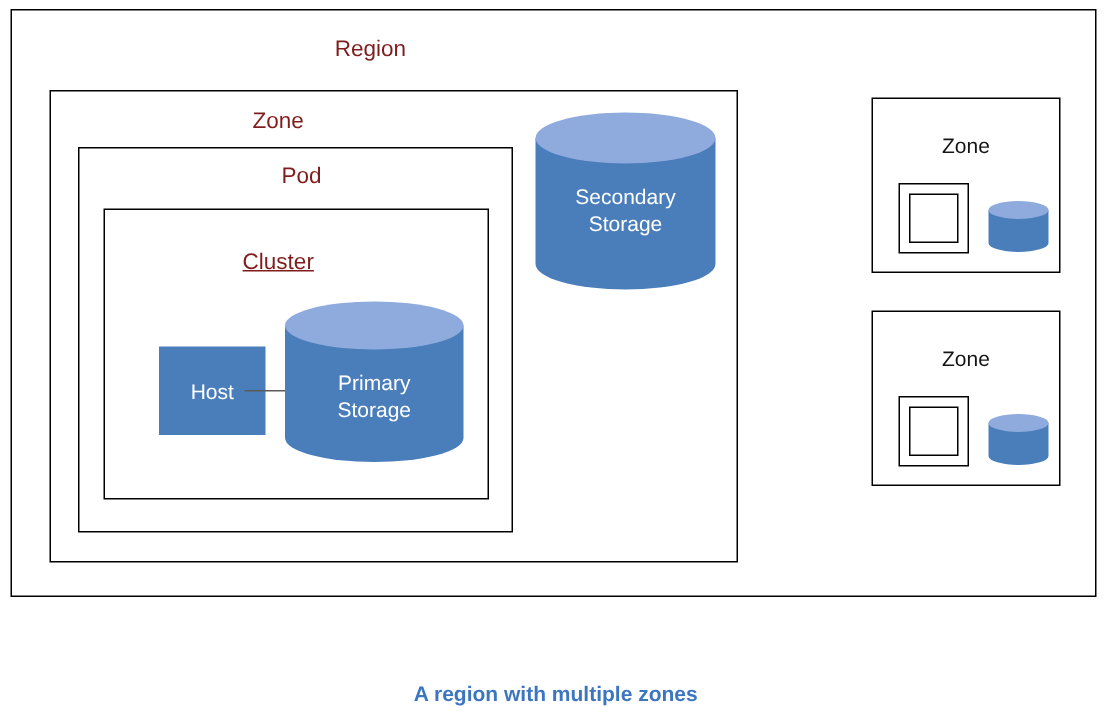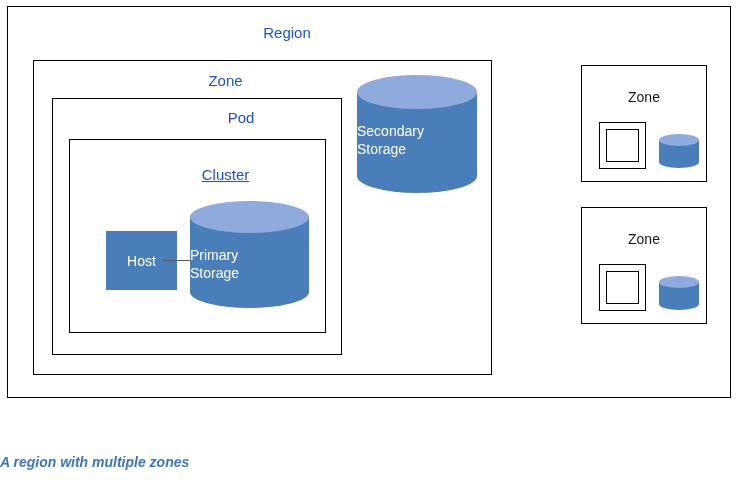--- a/index.html
+++ b/index.html
@@ -30,24 +30,23 @@
     position: absolute;
     border: 1px solid #000000;
     background: transparent;
     box-sizing: border-box;
   }
 
   .box-label {
     position: absolute;
     font-size: 15px;
     line-height: 1;
-    color: #1d4ed8;
+    color: #7f1d1d;
     white-space: nowrap;
     text-align: center;
-    margin-left: 40px;
   }
 
   
   #region-box   { left: 7px;  top: 6px;   width: 724px; height: 392px; }
   #region-label { left: 7px;  top: 25px;  width: 480px; }
 
   
   #zone-main-box   { left: 33px; top: 60px; width: 459px; height: 315px; }
   #zone-main-label { left: 33px; top: 73px; width: 305px; }
 
@@ -89,20 +88,21 @@
   .cyl-svg {
     display: block;
     width: 100%;
     height: 100%;
     overflow: visible;
   }
   .cyl-text {
     position: absolute;
     left: 0;
     width: 100%;
+    text-align: center;
     color: #ffffff;
     font-size: 14px;
     line-height: 18px;
     pointer-events: none;
   }
 
   #secondary-storage { left: 357px; top: 75px;  width: 120px; height: 118px; }
   #secondary-storage .cyl-text { top: 47px; }
 
   #primary-storage   { left: 190px; top: 201px; width: 119px; height: 107px; }
@@ -143,25 +143,24 @@
   .mini-cylinder { position: absolute; width: 40px; height: 34px; }
   #zone-a-cylinder { left: 659px; top: 134px; }
   #zone-b-cylinder { left: 659px; top: 276px; }
 
   
   #caption {
     position: absolute;
     left: 0;
     top: 454px;
     width: 741px;
-    text-align: left;
+    text-align: center;
     font-size: 14px;
     font-weight: bold;
     color: #3d76c0;
-    font-style: italic;
   }
 </style>
 </head>
 <body>
 
 <div id="canvas">
 
   <div class="box" id="region-box"></div>
   <div class="box-label" id="region-label">Region</div>
 

